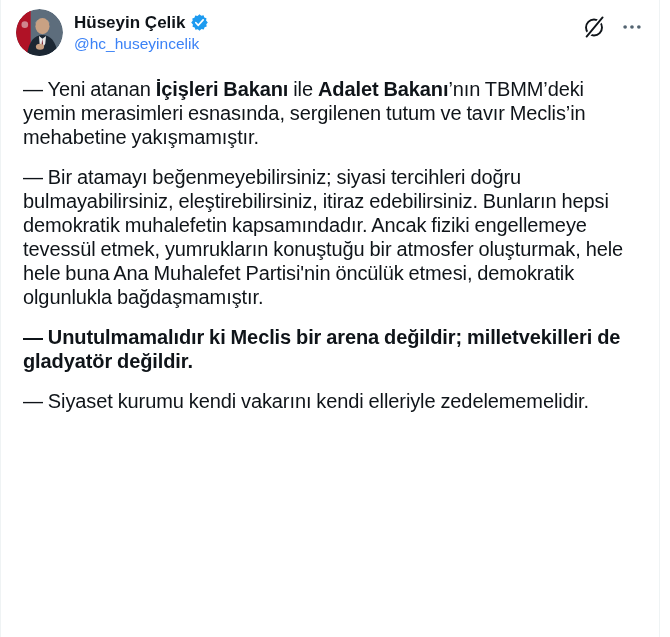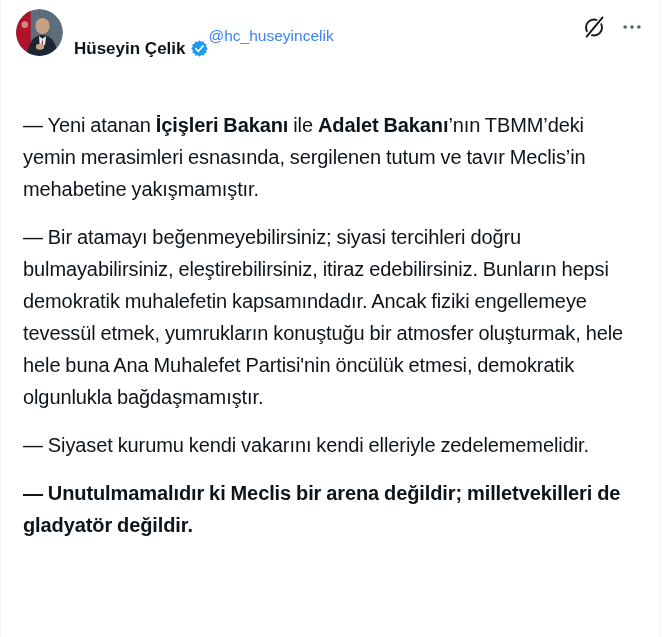--- a/index.html
+++ b/index.html
@@ -25,24 +25,23 @@
   .avatar {
     width: 47px; height: 47px;
     border-radius: 50%;
     overflow: hidden;
     flex: 0 0 auto;
     cursor: pointer;
   }
   .user-block {
     margin-left: 11px;
     display: flex;
-    flex-direction: row;
+    flex-direction: column;
     justify-content: center;
     min-height: 47px;
-    margin-top: 16px;
   }
   .name-row {
     display: flex;
     align-items: center;
     gap: 4px;
   }
   .display-name {
     font-size: 17px;
     font-weight: 700;
     line-height: 21px;
@@ -69,23 +68,23 @@
     border-radius: 50%;
     cursor: pointer;
     background: transparent;
     border: none;
     padding: 0;
   }
   .tweet-body {
     padding: 21px 21px 8px 22px;
   }
   .tweet-paragraph {
-    margin: 16px 0 16px 0;
+    margin: 0 0 16px 0;
     font-size: 20px;
-    line-height: 32px;
+    line-height: 24px;
     letter-spacing: -0.1px;
     color: #0f1419;
     word-spacing: -0.5px;
   }
   .tweet-paragraph:last-child { margin-bottom: 0; }
   .tweet-paragraph span.b { font-weight: 700; }
   .tweet-paragraph span.i { font-style: italic; }
 </style>
 </head>
 <body>
@@ -143,17 +142,17 @@
           <circle cx="19.5" cy="12" r="2" fill="#536471"></circle>
         </svg>
       </button>
     </div>
 
   </div>
 
   <div class="tweet-body">
       <p class="tweet-paragraph"><span>— Yeni atanan </span><span class="b">İçişleri Bakanı</span><span> ile </span><span class="b">Adalet Bakanı</span><span>’nın TBMM’deki yemin merasimleri esnasında, sergilenen tutum ve tavır Meclis’in mehabetine yakışmamıştır.</span></p>
       <p class="tweet-paragraph"><span>— Bir atamayı beğenmeyebilirsiniz; siyasi tercihleri doğru bulmayabilirsiniz, eleştirebilirsiniz, itiraz edebilirsiniz. Bunların hepsi demokratik muhalefetin kapsamındadır. Ancak fiziki engellemeye tevessül etmek, yumrukların konuştuğu bir atmosfer oluşturmak, hele hele buna Ana Muhalefet Partisi'nin öncülük etmesi, demokratik olgunlukla bağdaşmamıştır.</span></p>
+      <p class="tweet-paragraph"><span class="b">— Unutulmamalıdır ki Meclis bir arena değildir; milletvekilleri de gladyatör değildir.</span></p>
       <p class="tweet-paragraph"><span>— Siyaset kurumu kendi vakarını kendi elleriyle zedelememelidir.</span></p>
-      <p class="tweet-paragraph"><span class="b">— Unutulmamalıdır ki Meclis bir arena değildir; milletvekilleri de gladyatör değildir.</span></p>
     </div>
 
 </div>
 
 </body></html>

